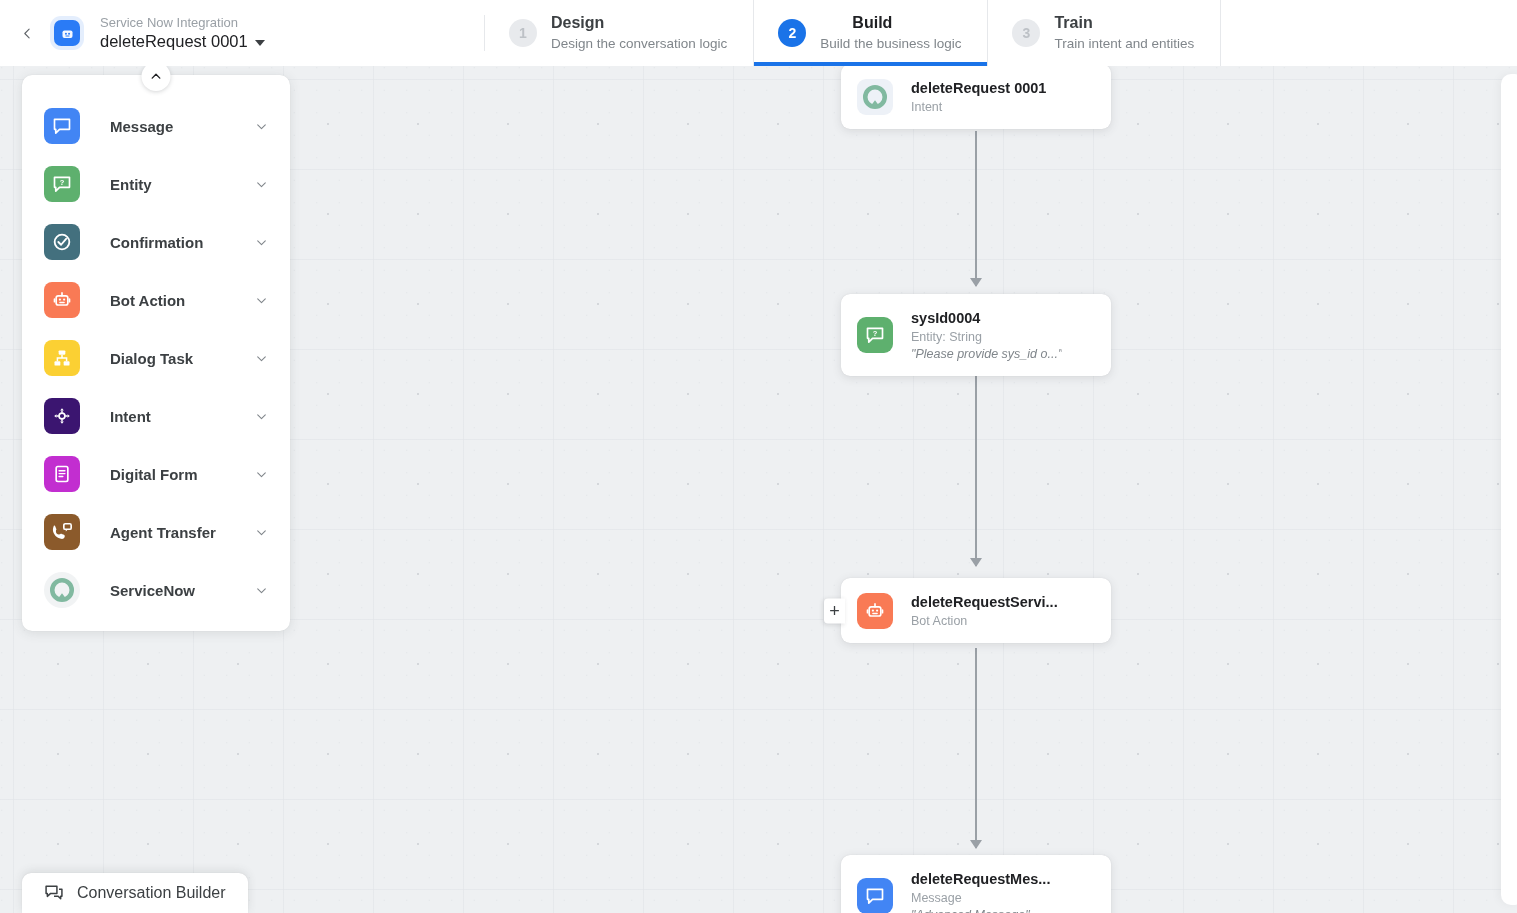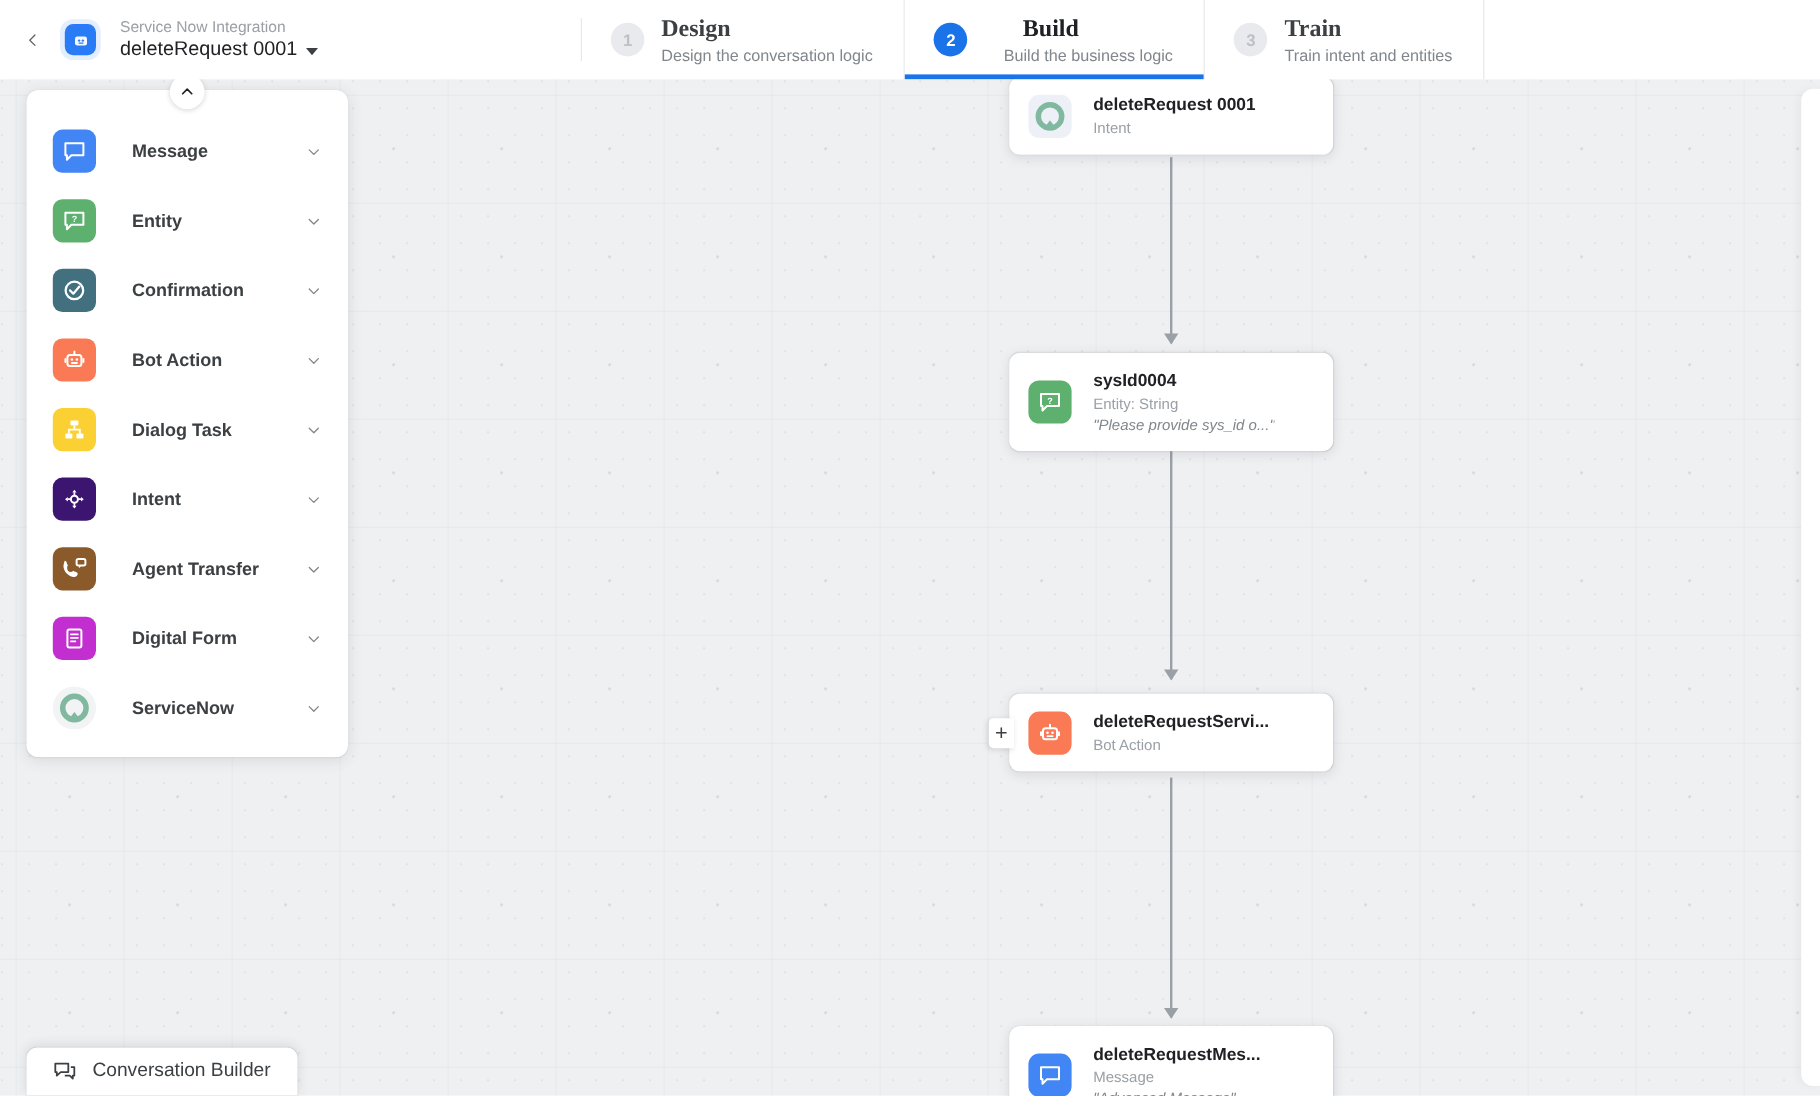--- a/index.html
+++ b/index.html
@@ -91,21 +91,21 @@
   }
   .step-num {
     width: 28px; height: 28px; border-radius: 50%;
     background: #e8eaed; color: #bdc1c6;
     font-size: 14px; font-weight: 700;
     display: flex; align-items: center; justify-content: center;
     flex: none;
   }
   .step.active .step-num { background: #1a73e8; color: #fff; }
   .step-txt { line-height: 1.3; }
-  .step-title { font-size: 20px; font-weight: 700; color: #3c4043; font-family: Liberation Serif, serif; }
+  .step-title { font-size: 16px; font-weight: 700; color: #3c4043; }
   .step.active .step-title { color: #202124; }
   .step-desc { font-size: 13.5px; color: #80868b; font-weight: 400; margin-top: 1px; }
   .step.active::after {
     content: ""; position: absolute;
     left: 0; right: 0; bottom: 0; height: 4px;
     background: #1a73e8;
   }
 
   
   #node-panel {
@@ -320,21 +320,21 @@
       <span class="step-num">1</span>
       <span class="step-txt">
         <span class="step-title" style="display:block;">Design</span>
         <span class="step-desc" style="display:block;">Design the conversation logic</span>
       </span>
     </div>
     <div class="step active">
       <span class="step-num">2</span>
       <span class="step-txt">
         <span class="step-title" style="display:block;margin-left:32px;">Build</span>
-        <span class="step-desc" style="display:block;margin-left:16px;">Build the business logic</span>
+        <span class="step-desc" style="display:block;">Build the business logic</span>
       </span>
     </div>
     <div class="step">
       <span class="step-num">3</span>
       <span class="step-txt">
         <span class="step-title" style="display:block;">Train</span>
         <span class="step-desc" style="display:block;">Train intent and entities</span>
       </span>
     </div>
   </div>
@@ -436,43 +436,43 @@
     </span>
     <span class="row-label">Intent</span>
     <span class="row-chevron">
       <svg width="13" height="13" viewBox="0 0 24 24" aria-hidden="true">
           <path d="M5 9 L12 16 L19 9" fill="none" stroke="currentColor" stroke-width="2" stroke-linecap="round" stroke-linejoin="round"></path>
         </svg>
     </span>
   </div>
 
   <div class="panel-row">
+    <span class="row-icon" style="background:#c22ed0;">
+      <svg width="20" height="20" viewBox="0 0 24 24" aria-hidden="true">
+        <rect x="5" y="3" width="14" height="18" rx="2" fill="none" stroke="#fff" stroke-width="2"></rect>
+        <path d="M8.5 8h7M8.5 11.5h7M8.5 15h4.5" stroke="#fff" stroke-width="1.7" stroke-linecap="round"></path>
+      </svg>
+    </span>
+    <span class="row-label">Digital Form</span>
+    <span class="row-chevron">
+      <svg width="13" height="13" viewBox="0 0 24 24" aria-hidden="true">
+          <path d="M5 9 L12 16 L19 9" fill="none" stroke="currentColor" stroke-width="2" stroke-linecap="round" stroke-linejoin="round"></path>
+        </svg>
+    </span>
+  </div>
+
+  <div class="panel-row">
     <span class="row-icon" style="background:#8b5a2b;">
       <svg width="22" height="22" viewBox="0 0 24 24" aria-hidden="true">
         <path d="M5 4.5c2.2 0 1.6 3 3 4.2-1 1.6-1 3.6 0 5.2 1.6 1.6 3.6 1.6 5.2 0 1.2 1.4 4.2.8 4.2 3 0 2-2.2 3.6-4.4 3C8 18.5 5.5 16 4 11.5c-.7-2.3.3-5.3 1-7z" fill="#fff" transform="translate(-1.5,0.5) scale(0.95)"></path>
         <rect x="14" y="3" width="8" height="6" rx="1.5" fill="none" stroke="#fff" stroke-width="1.8"></rect>
         <path d="M16 9.5 L16.2 11.5 L18 9.5 Z" fill="#fff"></path>
       </svg>
     </span>
     <span class="row-label">Agent Transfer</span>
-    <span class="row-chevron">
-      <svg width="13" height="13" viewBox="0 0 24 24" aria-hidden="true">
-          <path d="M5 9 L12 16 L19 9" fill="none" stroke="currentColor" stroke-width="2" stroke-linecap="round" stroke-linejoin="round"></path>
-        </svg>
-    </span>
-  </div>
-
-  <div class="panel-row">
-    <span class="row-icon" style="background:#c22ed0;">
-      <svg width="20" height="20" viewBox="0 0 24 24" aria-hidden="true">
-        <rect x="5" y="3" width="14" height="18" rx="2" fill="none" stroke="#fff" stroke-width="2"></rect>
-        <path d="M8.5 8h7M8.5 11.5h7M8.5 15h4.5" stroke="#fff" stroke-width="1.7" stroke-linecap="round"></path>
-      </svg>
-    </span>
-    <span class="row-label">Digital Form</span>
     <span class="row-chevron">
       <svg width="13" height="13" viewBox="0 0 24 24" aria-hidden="true">
           <path d="M5 9 L12 16 L19 9" fill="none" stroke="currentColor" stroke-width="2" stroke-linecap="round" stroke-linejoin="round"></path>
         </svg>
     </span>
   </div>
 
   <div class="panel-row">
     <span class="row-icon" style="background:#f1f3f4; border-radius:50%;">
       <svg width="26" height="26" viewBox="0 0 24 24" aria-hidden="true">

